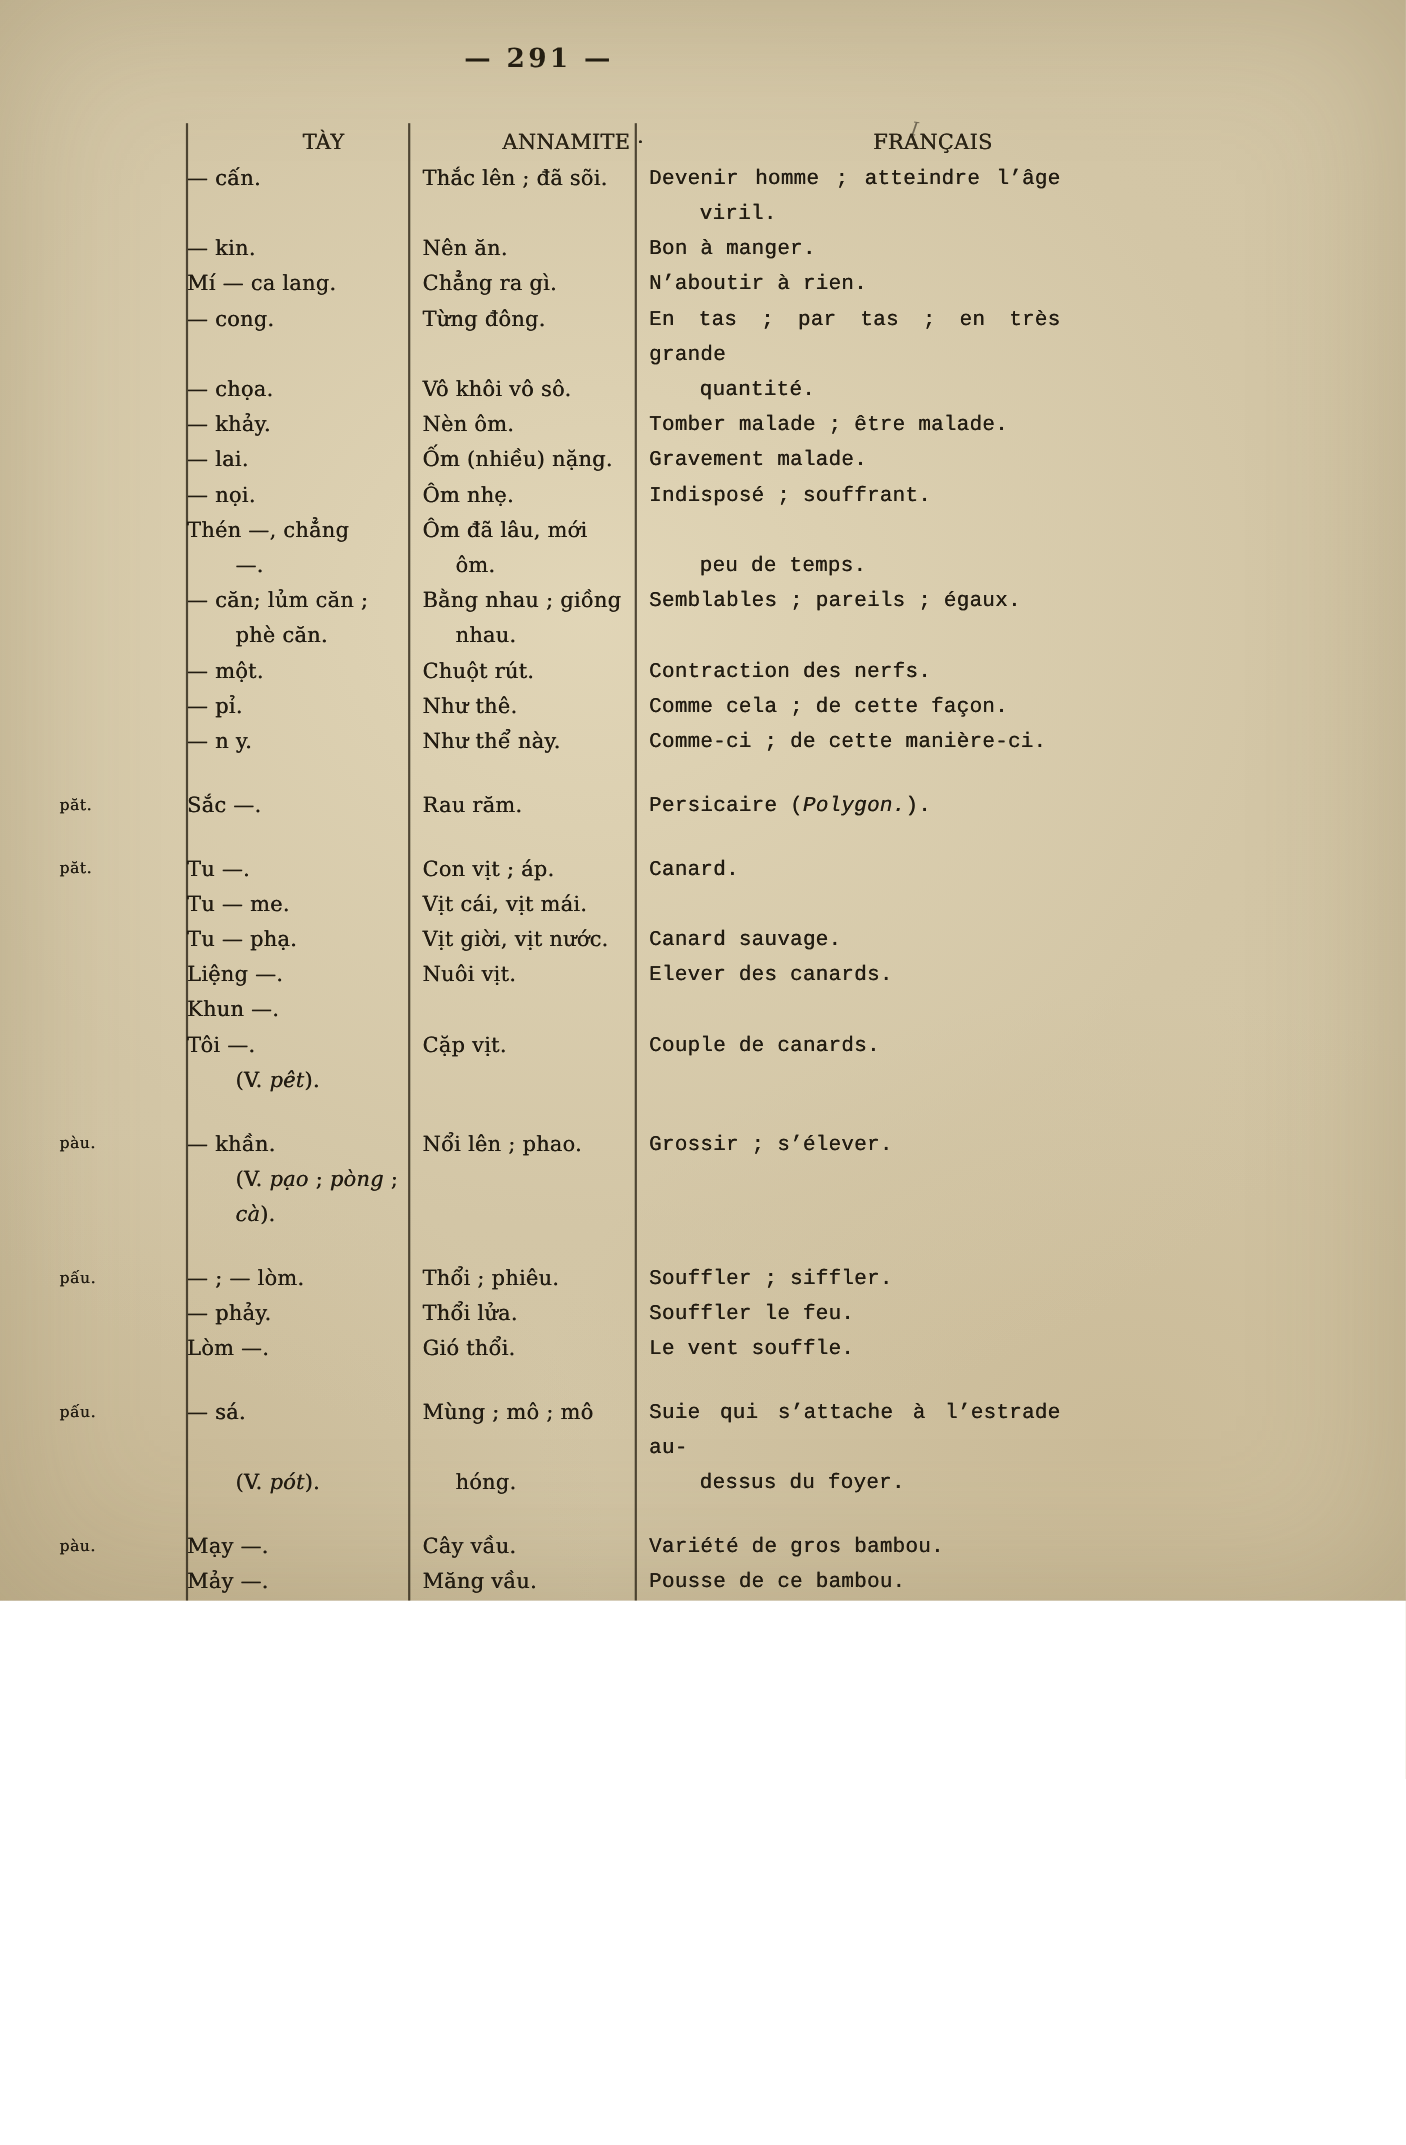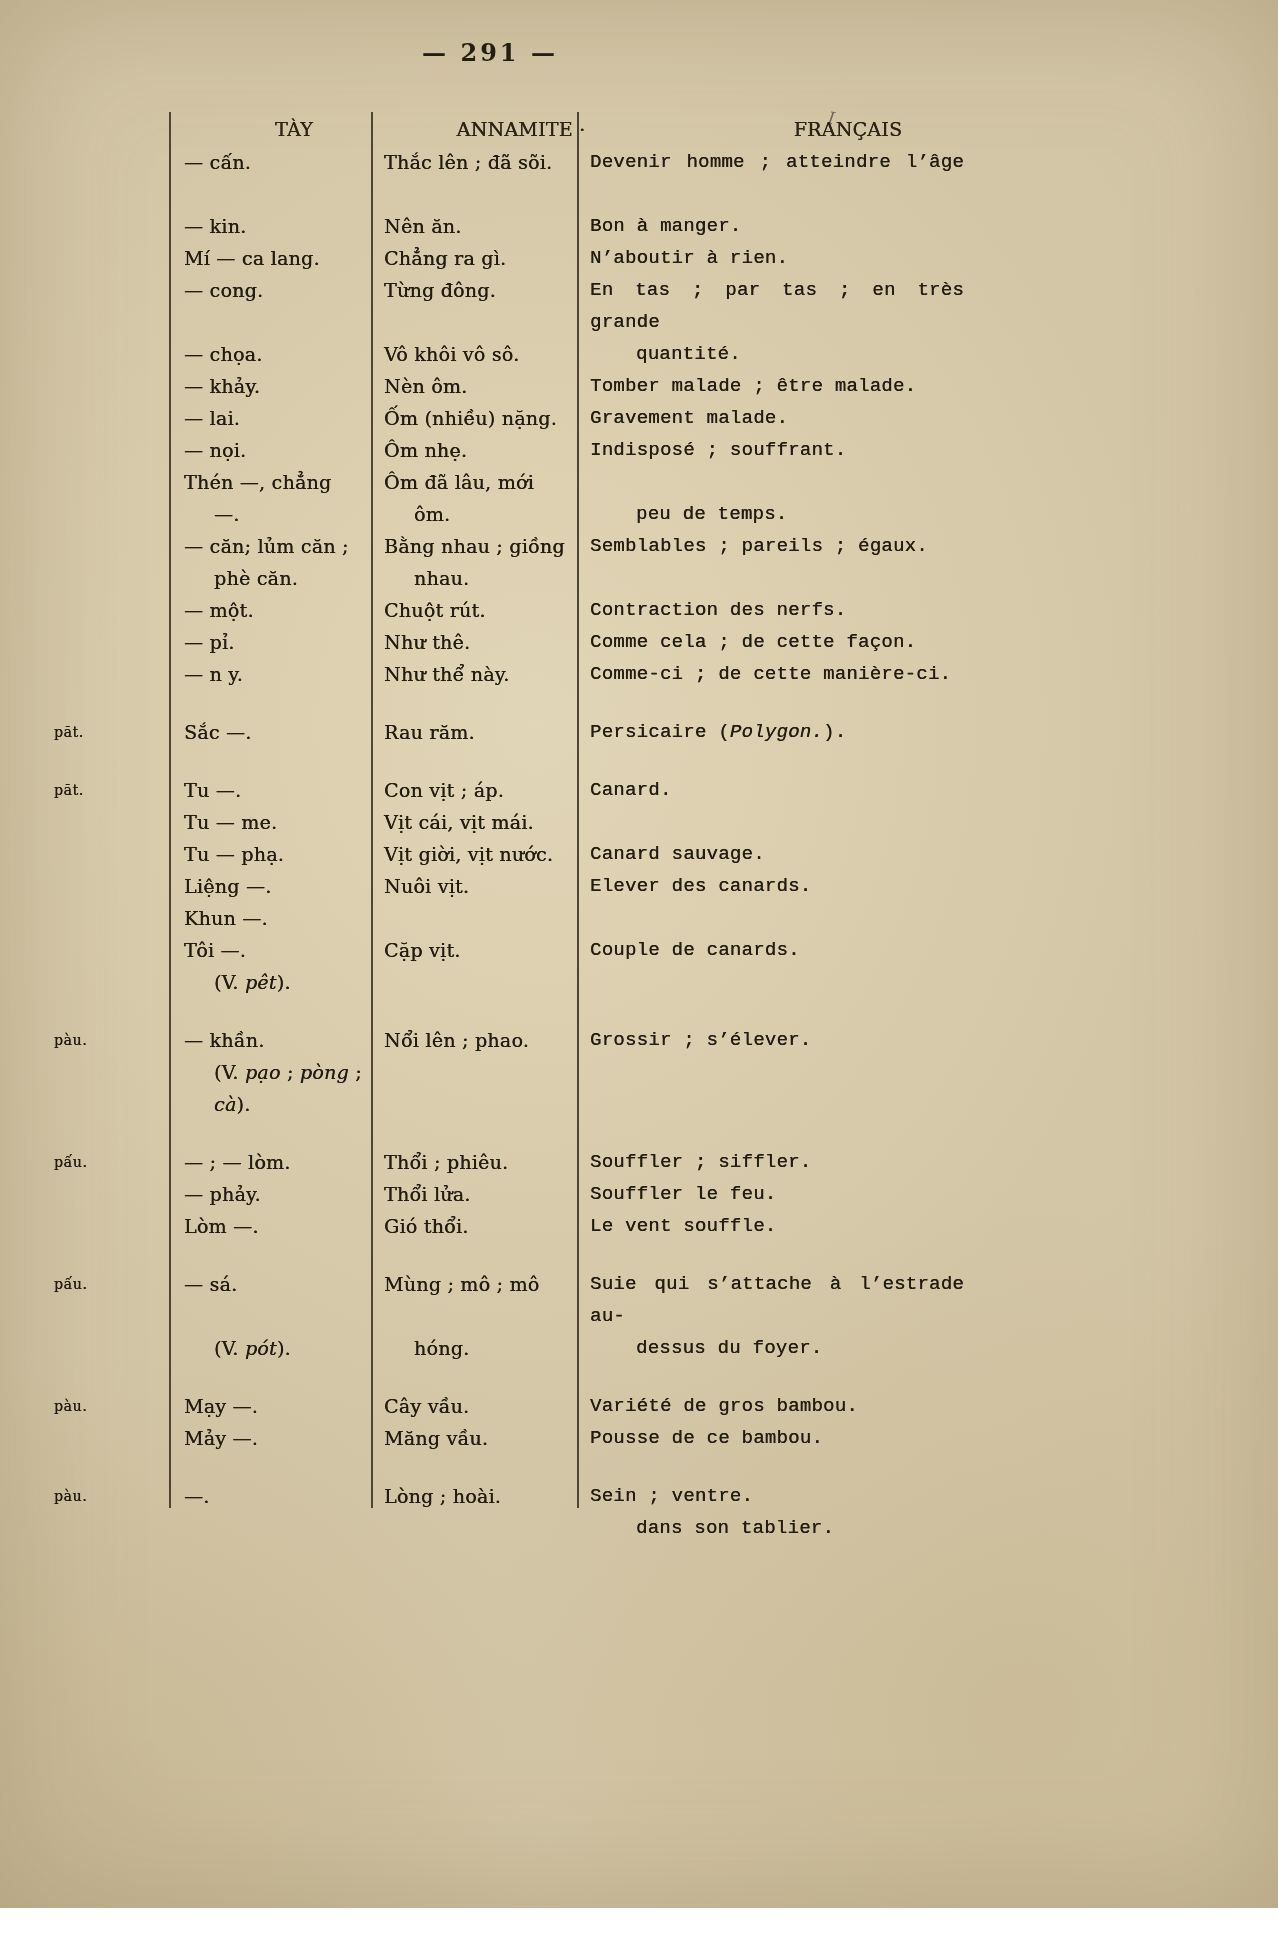--- a/index.html
+++ b/index.html
@@ -2,21 +2,21 @@
 <html><head>
 <meta charset="utf-8">
 <style>
   * { margin: 0; padding: 0; box-sizing: border-box; }
 
   html, body { width: 1278px; height: 1950px; }
 
   .page {
     position: relative;
     width: 1278px;
-    height: 1908px;
+    height: 1455px;
     overflow: hidden;
     color: #221c12;
     font-family: "DejaVu Serif", "Liberation Serif", serif;
     background:
       radial-gradient(ellipse 90% 70% at 42% 38%, rgba(230,219,189,0.75) 0%, rgba(213,200,168,0.35) 55%, rgba(0,0,0,0) 75%),
       radial-gradient(ellipse 60% 40% at 80% 90%, rgba(196,178,140,0.5) 0%, rgba(0,0,0,0) 70%),
       radial-gradient(ellipse 50% 35% at 8% 95%, rgba(190,172,134,0.5) 0%, rgba(0,0,0,0) 70%),
       #d2c5a5;
     box-shadow: inset 0 0 140px rgba(110, 92, 55, 0.28);
   }
@@ -92,21 +92,21 @@
   }
 
   .cell.margin {
     padding-left: 14px;
     font-weight: normal;
     font-size: 14px;
     letter-spacing: 0.6px;
     white-space: nowrap;
   }
 
-  .cell.tay { padding-left: 14px; }
+  .cell.tay { }
   .cell.ann { padding-left: 12px; }
   .cell.fr  { padding-left: 12px; padding-right: 16px; font-family: Liberation Mono, monospace; }
 
   .cell.tay.indent { padding-left: 44px; }
   .cell.ann.indent { padding-left: 42px; }
   .cell.fr.indent  { padding-left: 58px; }
 
   .cell.fr.justify {
     white-space: normal;
     text-align: justify;
@@ -142,20 +142,21 @@
           <div class="line">
             <div class="cell margin"></div>
             <div class="cell tay">— cấn.</div>
             <div class="cell ann">Thắc lên ; đã sõi.</div>
             <div class="cell fr justify">Devenir homme ; atteindre l’âge</div>
           </div>
           <div class="line">
             <div class="cell margin"></div>
             <div class="cell tay"></div>
             <div class="cell ann"></div>
+            <div class="cell fr indent">viril.</div>
           </div>
           <div class="line">
             <div class="cell margin"></div>
             <div class="cell tay">— kin.</div>
             <div class="cell ann">Nên ăn.</div>
             <div class="cell fr">Bon à manger.</div>
           </div>
           <div class="line">
             <div class="cell margin"></div>
             <div class="cell tay">Mí — ca lang.</div>

